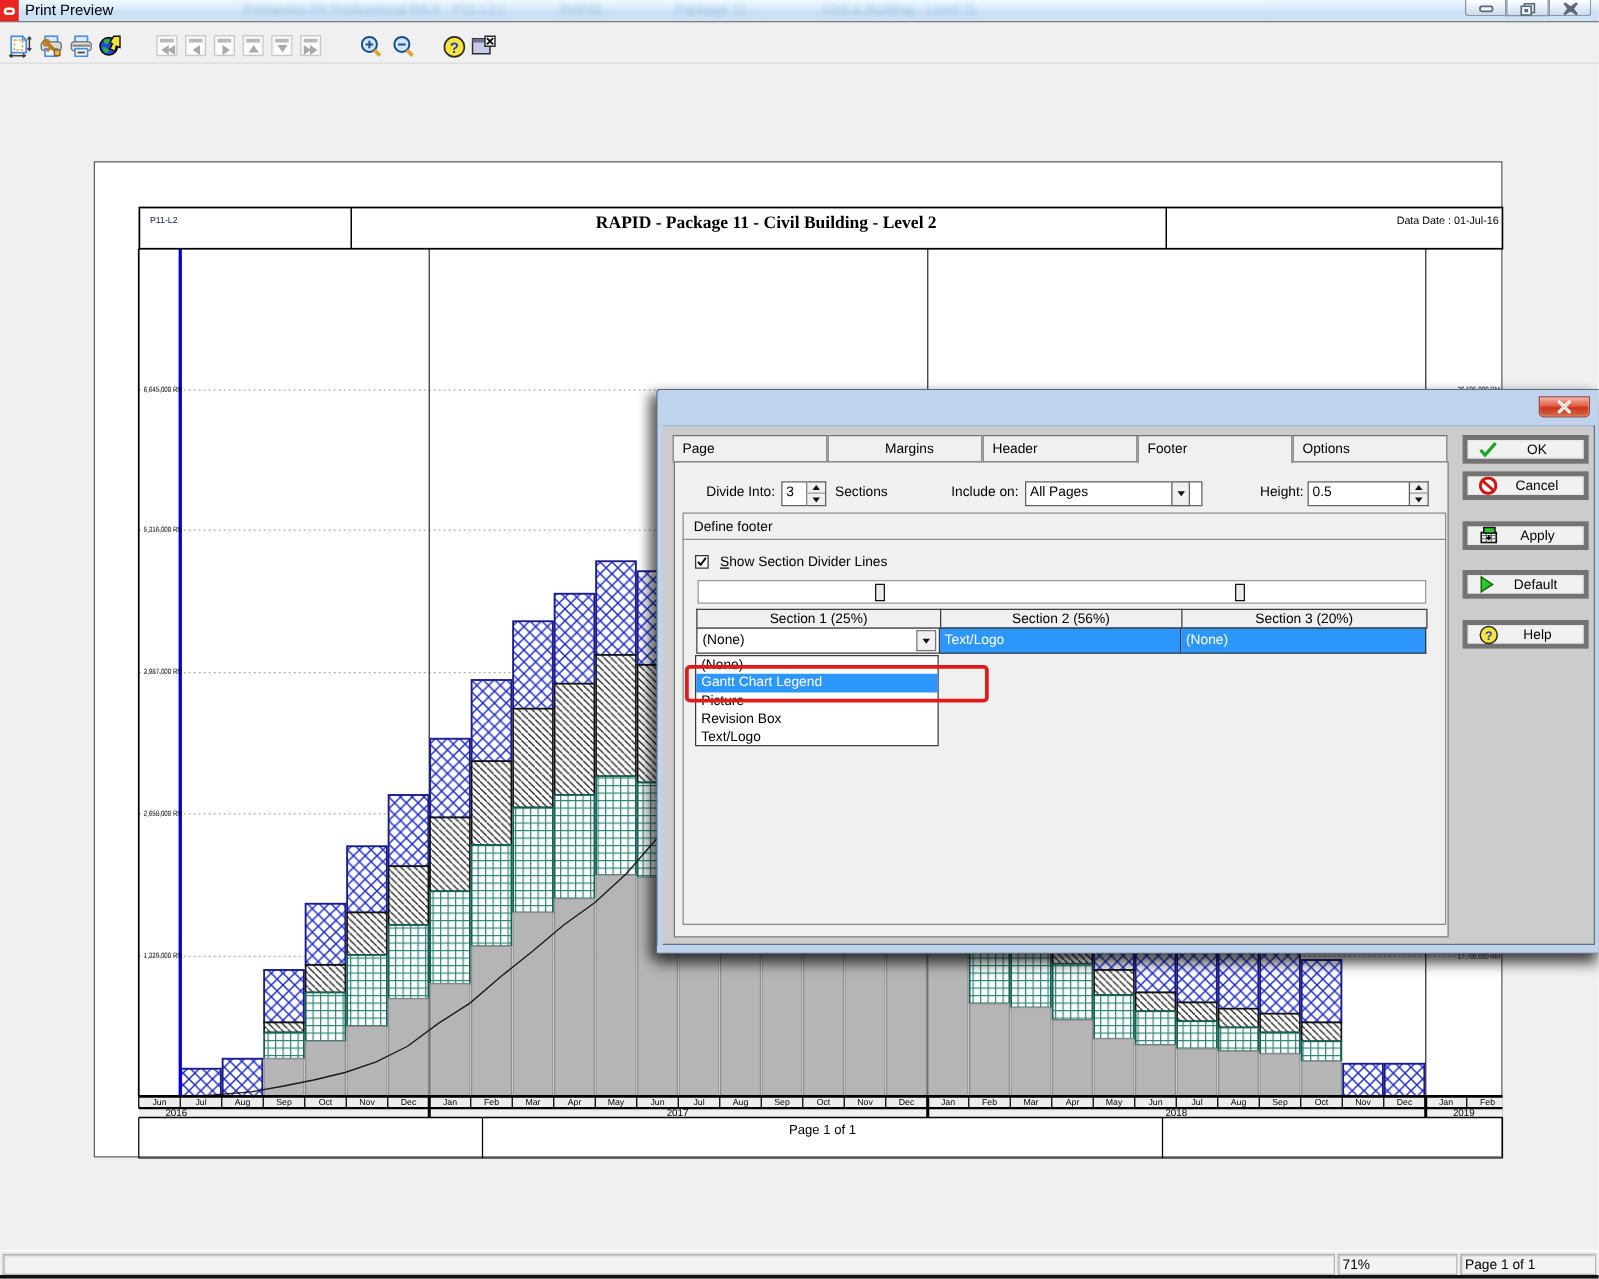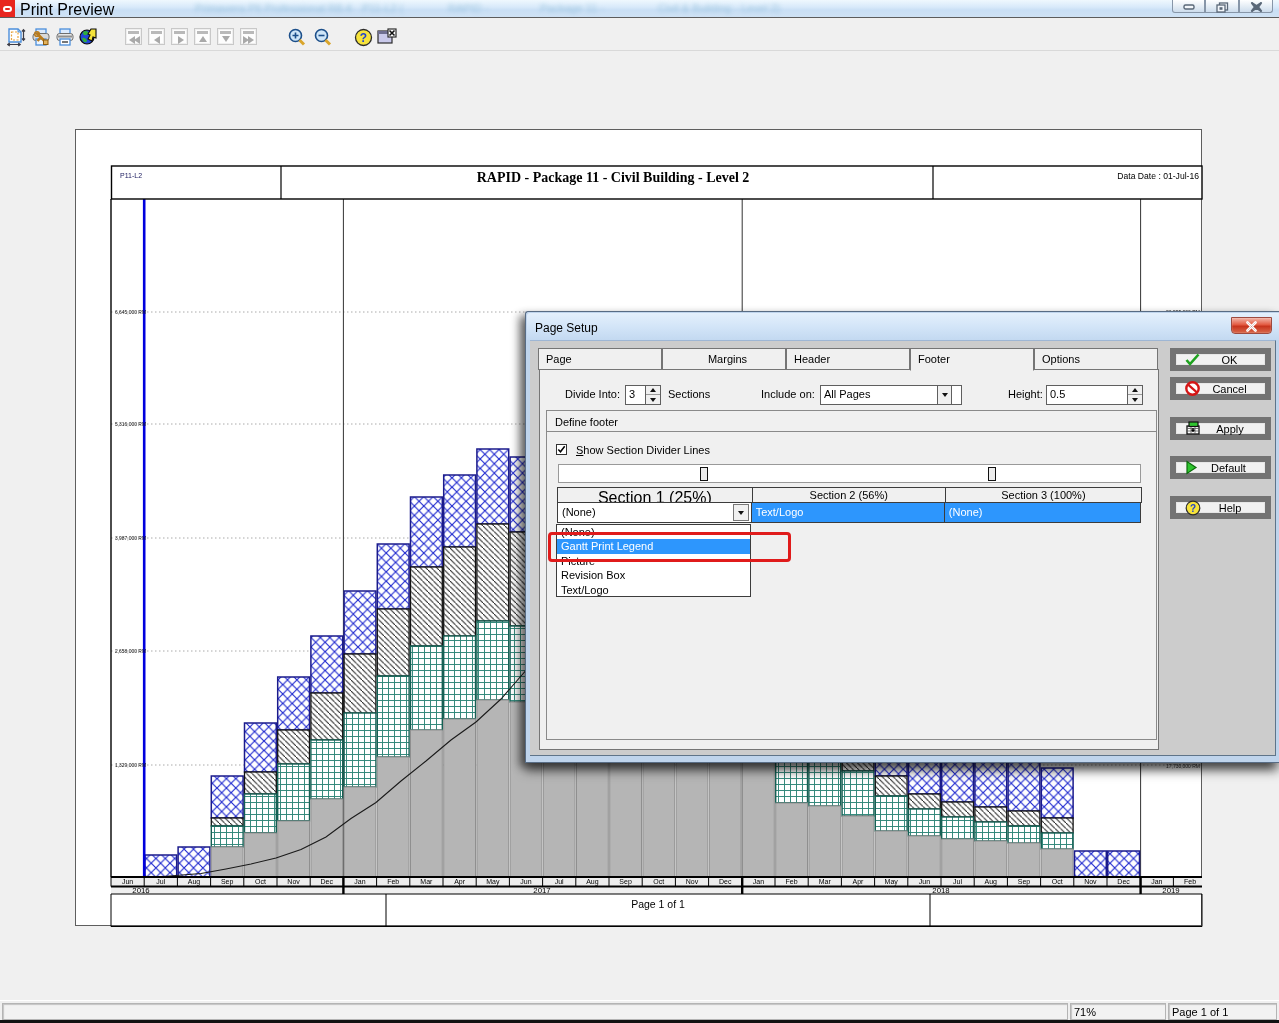--- a/index.html
+++ b/index.html
@@ -1,19 +1,19 @@
 <!DOCTYPE html>
 <html><head><meta charset="utf-8"><style>
 *{margin:0;padding:0;box-sizing:border-box}
 html,body{width:1279px;height:1023px;overflow:hidden}
 body{font-family:"Liberation Sans",sans-serif;background:#f0f0f0;position:relative}
 #titlebar{position:absolute;left:0;top:0;width:1279px;height:18px;background:linear-gradient(180deg,#eff8fe 0%,#d9eafa 40%,#c9dff5 60%,#cfe2f4 100%);border-bottom:1px solid #5c5c5c}
 #tb-ico{position:absolute;left:0;top:0;width:15px;height:17px;background:#e8261f;display:flex;align-items:center;justify-content:center}
 #tb-ico span{display:block;width:9px;height:6px;border:2px solid #fff;border-radius:3px}
-#tb-title{position:absolute;left:20px;top:1px;font-size:16px;color:#000}
+#tb-title{position:absolute;left:20px;top:1px;font-size:12px;color:#000}
 .blur1{position:absolute;top:2px;font-size:11px;color:#79aecd;filter:blur(2.2px);opacity:.6;white-space:nowrap}
 #winbtns{position:absolute;right:6px;top:0;width:101px;height:13px}
 #winbtns .wb{position:absolute;top:0;height:13px;background:linear-gradient(180deg,rgba(255,255,255,.95),rgba(205,220,235,.9));border:1px solid #8796a8;border-top:none}
 #winbtns .wb svg{display:block;margin:2px auto 0}
 #toolbar{position:absolute;left:0;top:18px;width:1279px;height:33px;background:#f0f0f0;border-bottom:1px solid #d9d9d9}
 .tbi{position:absolute;top:10px}
 #paper{position:absolute;left:75px;top:129px;width:1127px;height:797px;background:#fff;border:1px solid #5e5e5e}
 #statusbar{position:absolute;left:0;top:1000px;width:1279px;height:20px;background:#f0f0f0;border-top:1px solid #fff}
 .sp{position:absolute;top:2px;height:17px;border:1px solid #b4b4b4;box-shadow:inset 1px 1px 1px rgba(140,140,140,.45);background:#f2f2f2;font-size:11px;color:#000;padding:2px 0 0 3px}
 #bstrip{position:absolute;left:0;top:1020px;width:1279px;height:3px;background:#111}
@@ -28,21 +28,21 @@
 .lbl{position:absolute;font-size:11px;color:#000;white-space:nowrap}
 .edit{position:absolute;background:#fff;border:1px solid #5f5f5f;font-size:11px;color:#000;padding:2px 0 0 3px}
 .spin{position:absolute;width:15px;background:#f0f0f0;border:1px solid #5f5f5f;border-left:none}
 .spin div{height:50%;position:relative}
 .spin div:first-child{border-bottom:1px solid #9a9a9a}
 .arr{position:absolute;left:50%;top:50%;transform:translate(-50%,-50%);width:0;height:0}
 .arr.up{border-left:3px solid transparent;border-right:3px solid transparent;border-bottom:4px solid #111}
 .arr.dn{border-left:3px solid transparent;border-right:3px solid transparent;border-top:4px solid #111}
 .ddbtn{position:absolute;background:#f0f0f0;border:1px solid #5f5f5f}
 
-.rbtn{position:absolute;left:640px;width:101px;height:23px;background:#f1f1f1;border:6px solid #737373;box-shadow:0 0 0 1px #e6e6e6 inset;font-size:11px;color:#000;display:flex;align-items:center}
+.rbtn{position:absolute;left:640px;width:101px;height:23px;background:#f1f1f1;border:4px solid #737373;box-shadow:0 0 0 1px #e6e6e6 inset;font-size:11px;color:#000;display:flex;align-items:center}
 .rbtn svg{margin-left:9px}
 .rbtn .t{flex:1;text-align:center;margin-right:6px}
 </style></head>
 <body>
 <div id="titlebar">
 <span class="blur1" style="left:195px">Primavera P6 Professional R8.4</span>
 <span class="blur1" style="left:362px">P11-L2 (</span>
 <span class="blur1" style="left:448px">RAPID -</span>
 <span class="blur1" style="left:540px">Package 11 -</span>
 <span class="blur1" style="left:658px">Civil &amp; Building - Level 2)</span>
@@ -374,21 +374,20 @@
 <text x="582" y="777.5" font-size="10.5" text-anchor="middle" fill="#000">Page 1 of 1</text>
 <rect x="35.5" y="36" width="1090.5" height="33" fill="#ffffff" stroke="#000" stroke-width="1.4"></rect>
 <line x1="205" y1="36" x2="205" y2="69" stroke="#000" stroke-width="1.2"></line>
 <line x1="857" y1="36" x2="857" y2="69" stroke="#000" stroke-width="1.2"></line>
 <text x="44" y="48" font-size="7" fill="#1a1a5e">P11-L2</text>
 <text x="537" y="52" font-size="14" font-weight="bold" text-anchor="middle" font-family="'Liberation Serif',serif" fill="#000">RAPID - Package 11 - Civil Building - Level 2</text>
 <text x="1123" y="49" font-size="8.6" text-anchor="end" fill="#000">Data Date : 01-Jul-16</text>
 </svg>
   </div>
 <div id="dlg">
- <div id="dlg-title">Page Setup</div>
  <div id="dlg-close"><svg width="13" height="11" viewBox="0 0 13 11" style="margin-top:2px">
         <path d="M2.5,1.5 L10.5,9.5 M10.5,1.5 L2.5,9.5" stroke="#fff" stroke-width="2.6" stroke-linecap="round"></path>
         <path d="M2.5,1.5 L10.5,9.5 M10.5,1.5 L2.5,9.5" stroke="#7e1f12" stroke-width="0.6" fill="none" opacity="0.4"></path>
       </svg></div>
  <div id="dlg-body">
       <div class="tab" style="left:8px;">Page</div>
 <div class="tab" style="left:132px;text-align:center;">Margins</div>
 <div class="tab" style="left:256px;">Header</div>
 <div class="tab" style="left:380px;border-bottom:1px solid #f0f0f0;height:23px;z-index:3;">Footer</div>
 <div class="tab" style="left:504px;">Options</div>
@@ -424,33 +423,33 @@
 <div class="lbl" style="left:25px;top:75px">Define footer</div>
 <div style="position:absolute;left:26px;top:103px;width:11px;height:11px;background:#fff;border:1px solid #333">
         <svg width="9" height="9" viewBox="0 0 9 9" style="position:absolute;left:0;top:0">
           <path d="M1.3,4.5 L3.5,6.8 L7.7,1.3" fill="none" stroke="#000" stroke-width="1.5"></path>
         </svg>
       </div>
 <div class="lbl" style="left:46px;top:103px"><span style="text-decoration:underline">S</span>how Section Divider Lines</div>
 <div style="position:absolute;left:28px;top:123px;width:583px;height:19px;background:#fff;border:1px solid #999"></div>
 <div style="position:absolute;left:170px;top:125.5px;width:8px;height:14px;background:#ececec;border:1px solid #111"></div>
 <div style="position:absolute;left:458px;top:125.5px;width:8px;height:14px;background:#ececec;border:1px solid #111"></div>
-<div style="position:absolute;left:27px;top:146px;width:194.7px;height:16px;background:#f0f0f0;border:1px solid #3c3c3c;border-right:none;font-size:16px;text-align:center;padding-top:1px">Section 1 (25%)</div>
+<div style="position:absolute;left:27px;top:146px;width:194.7px;height:16px;background:#f0f0f0;border:1px solid #3c3c3c;border-right:none;font-size:11px;text-align:center;padding-top:1px">Section 1 (25%)</div>
 <div style="position:absolute;left:221.7px;top:146px;width:193.1px;height:16px;background:#f0f0f0;border:1px solid #3c3c3c;border-right:none;font-size:11px;text-align:center;padding-top:1px">Section 2 (56%)</div>
-<div style="position:absolute;left:414.8px;top:146px;width:196.2px;height:16px;background:#f0f0f0;border:1px solid #3c3c3c;border-right:none;font-size:11px;text-align:center;padding-top:1px">Section 3 (100%)</div>
+<div style="position:absolute;left:414.8px;top:146px;width:196.2px;height:16px;background:#f0f0f0;border:1px solid #3c3c3c;border-right:none;font-size:11px;text-align:center;padding-top:1px">Section 3 (20%)</div>
 <div style="position:absolute;left:611px;top:146px;width:1px;height:16px;background:#3c3c3c"></div>
 <div style="position:absolute;left:27px;top:161px;width:194.7px;height:21px;background:#fff;border:1px solid #3c3c3c;font-size:11px;padding:3px 0 0 4px">(None)</div>
 <div class="ddbtn" style="left:203px;top:163px;width:16px;height:17px;border-color:#777">
         <span class="arr dn" style="position:absolute;left:50%;top:50%;transform:translate(-50%,-50%)"></span>
       </div>
 <div style="position:absolute;left:221.7px;top:161px;width:193.1px;height:21px;background:#2d96fd;border:1px solid #3c3c3c;border-left:none;font-size:11px;color:#fff;padding:3px 0 0 4px">Text/Logo</div>
 <div style="position:absolute;left:414.8px;top:161px;width:196.2px;height:21px;background:#2d96fd;border:1px solid #3c3c3c;border-left:none;font-size:11px;color:#fff;padding:3px 0 0 4px">(None)</div>
 <div style="position:absolute;left:26px;top:183px;width:195px;height:73px;background:#fff;border:1px solid #3c3c3c;z-index:5">
 <div style="position:absolute;left:0;top:0.0px;width:100%;height:14.4px;font-size:11px;padding:1px 0 0 4px">(None)</div>
-<div style="position:absolute;left:0;top:14.4px;width:100%;height:14.4px;background:#2d96fd;color:#fff;font-size:11px;padding:1px 0 0 4px">Gantt Print Legend</div>
+<div style="position:absolute;left:0;top:14.4px;width:100%;height:14.4px;background:#2d96fd;color:#fff;font-size:11px;padding:1px 0 0 4px">Gantt Chart Legend</div>
 <div style="position:absolute;left:0;top:28.8px;width:100%;height:14.4px;font-size:11px;padding:1px 0 0 4px">Picture</div>
 <div style="position:absolute;left:0;top:43.2px;width:100%;height:14.4px;font-size:11px;padding:1px 0 0 4px">Revision Box</div>
 <div style="position:absolute;left:0;top:57.6px;width:100%;height:14.4px;font-size:11px;padding:1px 0 0 4px">Text/Logo</div>
 </div>
 <div style="position:absolute;left:18px;top:191px;width:243px;height:30px;border:3px solid #e01b1b;border-radius:4px;z-index:6"></div>
 <div class="rbtn" style="top:7px">
         <svg width="15" height="13" viewBox="0 0 15 13">
           <path d="M1.5,7 L5,11 L13.5,1.5" fill="none" stroke="#1fa31f" stroke-width="2.6"></path>
         </svg>
         <span class="t">OK</span>

